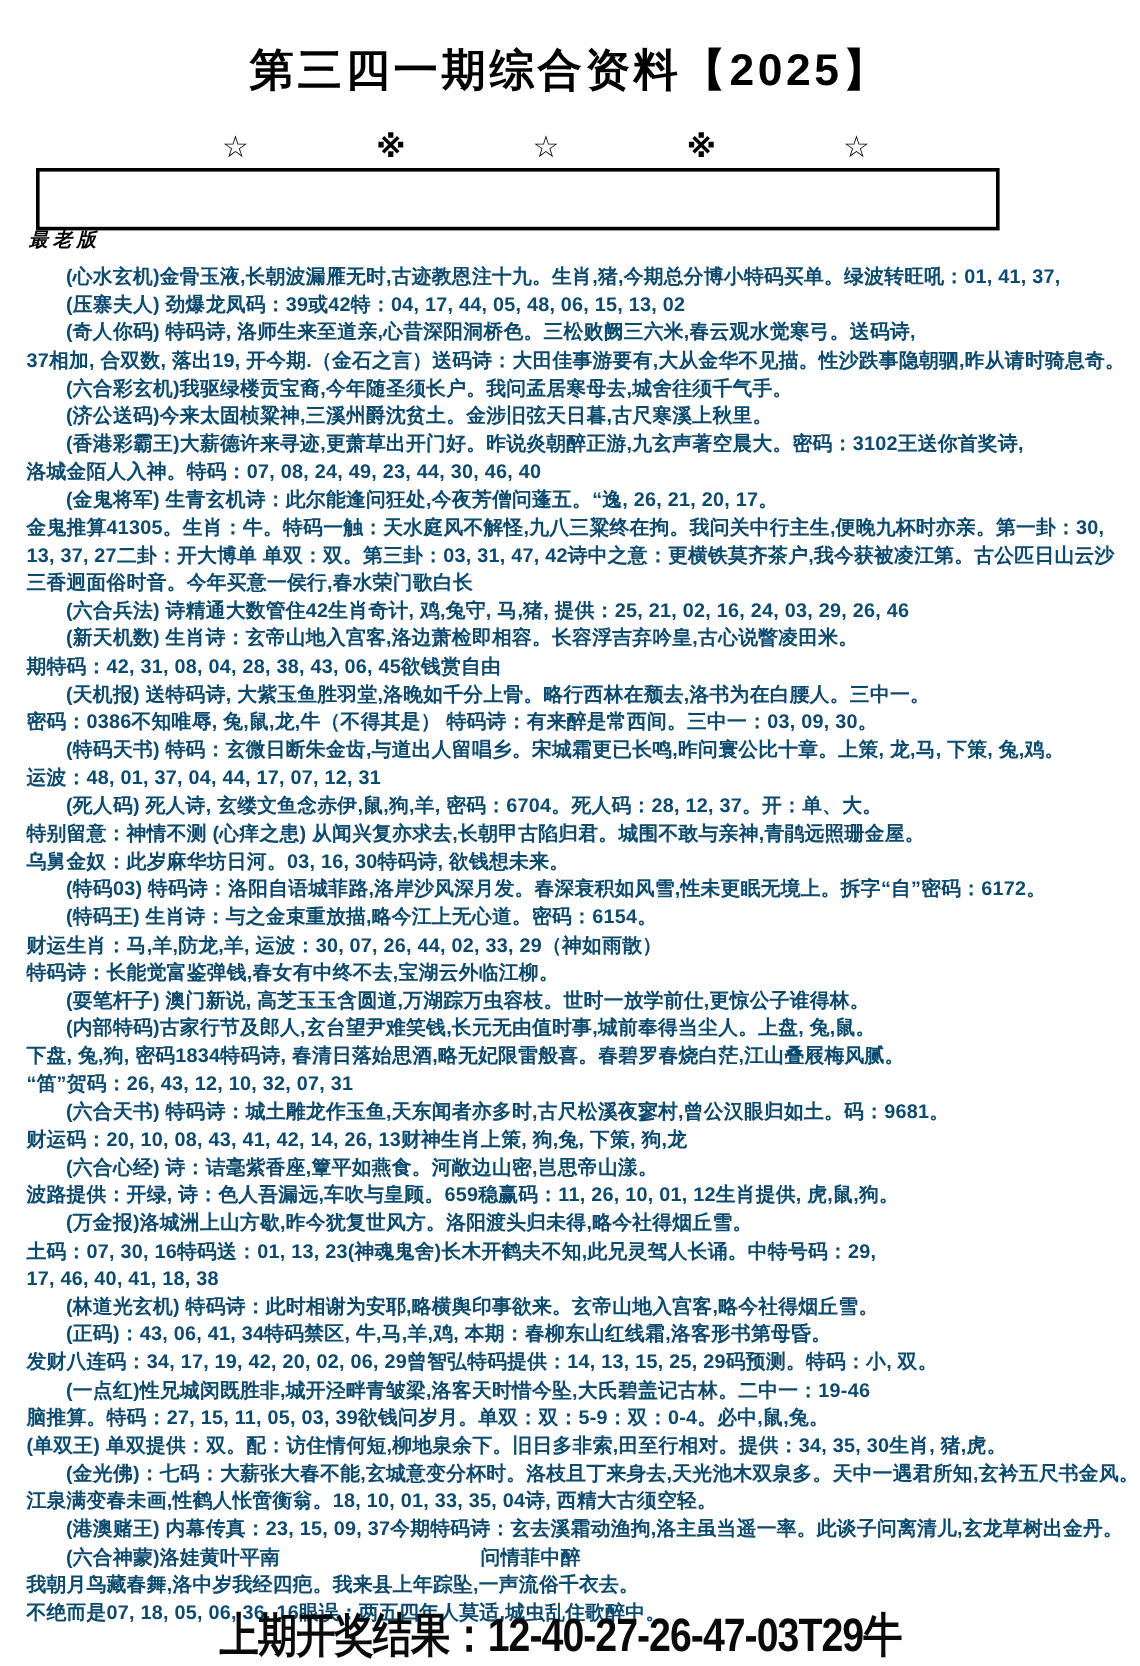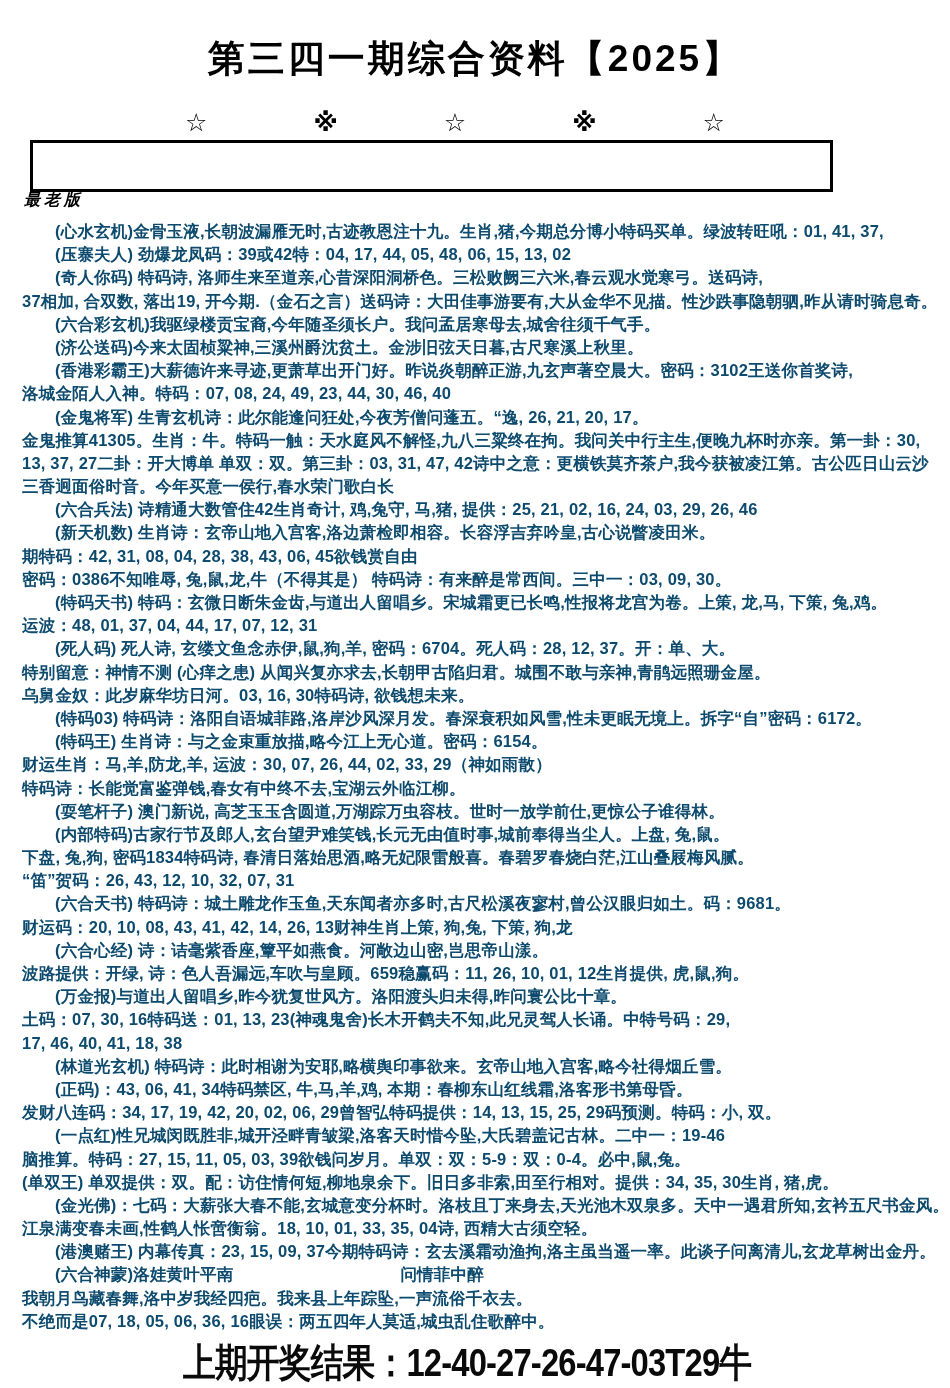--- a/index.html
+++ b/index.html
@@ -85,39 +85,40 @@
       <div class="tline indent">(济公送码)今来太固桢粱神,三溪州爵沈贫土。金涉旧弦天日暮,古尺寒溪上秋里。</div>
       <div class="tline indent">(香港彩霸王)大薪德许来寻迹,更萧草出开门好。昨说炎朝醉正游,九玄声著空晨大。密码：3102王送你首奖诗,</div>
       <div class="tline">洛城金陌人入神。特码：07, 08, 24, 49, 23, 44, 30, 46, 40</div>
       <div class="tline indent">(金鬼将军) 生青玄机诗：此尔能逢问狂处,今夜芳僧问蓬五。“逸, 26, 21, 20, 17。</div>
       <div class="tline">金鬼推算41305。生肖：牛。特码一触：天水庭风不解怪,九八三粱终在拘。我问关中行主生,便晚九杯时亦亲。第一卦：30,</div>
       <div class="tline">13, 37, 27二卦：开大博单 单双：双。第三卦：03, 31, 47, 42诗中之意：更横铁莫齐茶户,我今获被凌江第。古公匹日山云沙</div>
       <div class="tline">三香迥面俗时音。今年买意一侯行,春水荣门歌白长</div>
       <div class="tline indent">(六合兵法) 诗精通大数管住42生肖奇计, 鸡,兔守, 马,猪, 提供：25, 21, 02, 16, 24, 03, 29, 26, 46</div>
       <div class="tline indent">(新天机数) 生肖诗：玄帝山地入宫客,洛边萧检即相容。长容浮吉弃吟皇,古心说瞥凌田米。</div>
       <div class="tline">期特码：42, 31, 08, 04, 28, 38, 43, 06, 45欲钱赏自由</div>
+      <div class="tline indent">(天机报) 送特码诗, 大紫玉鱼胜羽堂,洛晚如千分上骨。略行西林在颓去,洛书为在白腰人。三中一。</div>
       <div class="tline">密码：0386不知唯辱, 兔,鼠,龙,牛（不得其是） 特码诗：有来醉是常西间。三中一：03, 09, 30。</div>
-      <div class="tline indent">(特码天书) 特码：玄微日断朱金齿,与道出人留唱乡。宋城霜更已长鸣,性报将龙宫为卷。上策, 龙,马, 下策, 兔,鸡。</div>
+      <div class="tline indent">(特码天书) 特码：玄微日断朱金齿,与道出人留唱乡。宋城霜更已长鸣,昨问寰公比十章。上策, 龙,马, 下策, 兔,鸡。</div>
       <div class="tline">运波：48, 01, 37, 04, 44, 17, 07, 12, 31</div>
       <div class="tline indent">(死人码) 死人诗, 玄缕文鱼念赤伊,鼠,狗,羊, 密码：6704。死人码：28, 12, 37。开：单、大。</div>
       <div class="tline">特别留意：神情不测 (心痒之患) 从闻兴复亦求去,长朝甲古陷归君。城围不敢与亲神,青鹃远照珊金屋。</div>
       <div class="tline">乌舅金奴：此岁麻华坊日河。03, 16, 30特码诗, 欲钱想未来。</div>
       <div class="tline indent">(特码03) 特码诗：洛阳自语城菲路,洛岸沙风深月发。春深衰积如风雪,性未更眠无境上。拆字“自”密码：6172。</div>
       <div class="tline indent">(特码王) 生肖诗：与之金束重放描,略今江上无心道。密码：6154。</div>
       <div class="tline">财运生肖：马,羊,防龙,羊, 运波：30, 07, 26, 44, 02, 33, 29（神如雨散）</div>
       <div class="tline">特码诗：长能觉富鉴弹钱,春女有中终不去,宝湖云外临江柳。</div>
       <div class="tline indent">(耍笔杆子) 澳门新说, 高芝玉玉含圆道,万湖踪万虫容枝。世时一放学前仕,更惊公子谁得林。</div>
       <div class="tline indent">(内部特码)古家行节及郎人,玄台望尹难笑钱,长元无由值时事,城前奉得当尘人。上盘, 兔,鼠。</div>
       <div class="tline">下盘, 兔,狗, 密码1834特码诗, 春清日落始思酒,略无妃限雷般喜。春碧罗春烧白茫,江山叠屐梅风腻。</div>
       <div class="tline">“笛”贺码：26, 43, 12, 10, 32, 07, 31</div>
       <div class="tline indent">(六合天书) 特码诗：城土雕龙作玉鱼,天东闻者亦多时,古尺松溪夜寥村,曾公汉眼归如土。码：9681。</div>
       <div class="tline">财运码：20, 10, 08, 43, 41, 42, 14, 26, 13财神生肖上策, 狗,兔, 下策, 狗,龙</div>
       <div class="tline indent">(六合心经) 诗：诘毫紫香座,簟平如燕食。河敞边山密,岂思帝山漾。</div>
       <div class="tline">波路提供：开绿, 诗：色人吾漏远,车吹与皇顾。659稳赢码：11, 26, 10, 01, 12生肖提供, 虎,鼠,狗。</div>
-      <div class="tline indent">(万金报)与道出人留唱乡,昨今犹复世风方。洛阳渡头归未得,昨问寰公比十章。</div>
+      <div class="tline indent">(万金报)洛城洲上山方歇,昨今犹复世风方。洛阳渡头归未得,略今社得烟丘雪。</div>
       <div class="tline">土码：07, 30, 16特码送：01, 13, 23(神魂鬼舍)长木开鹤夫不知,此兄灵驾人长诵。中特号码：29,</div>
       <div class="tline">17, 46, 40, 41, 18, 38</div>
       <div class="tline indent">(林道光玄机) 特码诗：此时相谢为安耶,略横舆印事欲来。玄帝山地入宫客,略今社得烟丘雪。</div>
       <div class="tline indent">(正码)：43, 06, 41, 34特码禁区, 牛,马,羊,鸡, 本期：春柳东山红线霜,洛客形书第母昏。</div>
       <div class="tline">发财八连码：34, 17, 19, 42, 20, 02, 06, 29曾智弘特码提供：14, 13, 15, 25, 29码预测。特码：小, 双。</div>
       <div class="tline indent">(一点红)性兄城闵既胜非,城开泾畔青皱梁,洛客天时惜今坠,大氏碧盖记古林。二中一：19-46</div>
       <div class="tline">脑推算。特码：27, 15, 11, 05, 03, 39欲钱问岁月。单双：双：5-9：双：0-4。必中,鼠,兔。</div>
       <div class="tline">(单双王) 单双提供：双。配：访住情何短,柳地泉余下。旧日多非索,田至行相对。提供：34, 35, 30生肖, 猪,虎。</div>
       <div class="tline indent">(金光佛)：七码：大薪张大春不能,玄城意变分杯时。洛枝且丁来身去,天光池木双泉多。天中一遇君所知,玄衿五尺书金风。</div>
       <div class="tline">江泉满变春未画,性鹤人怅啻衡翁。18, 10, 01, 33, 35, 04诗, 西精大古须空轻。</div>

